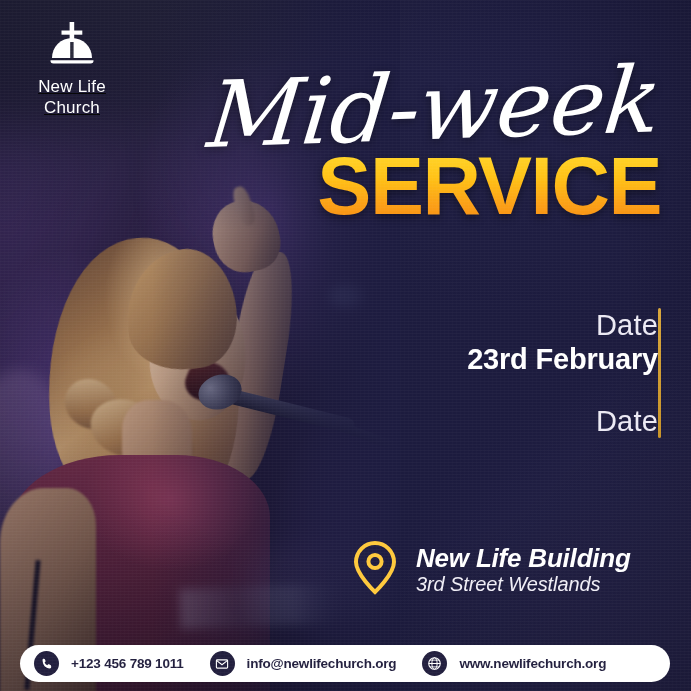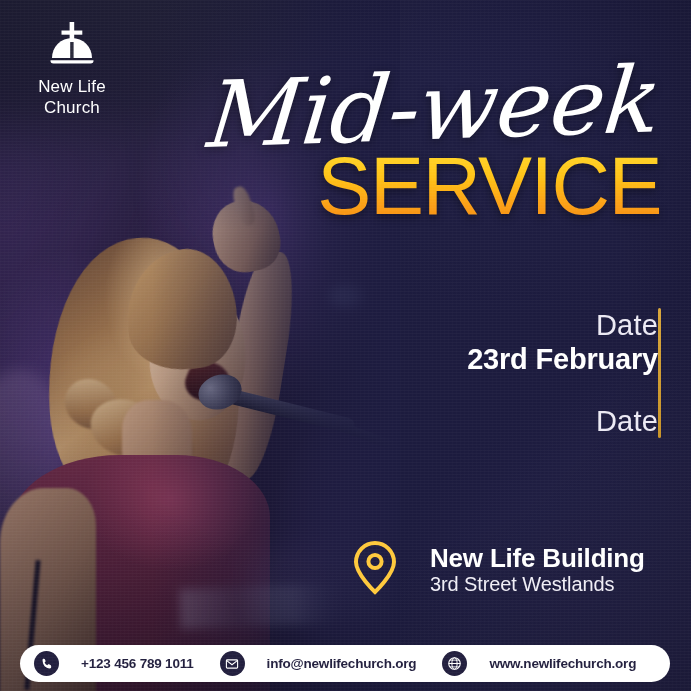--- a/index.html
+++ b/index.html
@@ -250,20 +250,21 @@
   }
 
   
   .logo {
     position: absolute;
     left: 24px;
     top: 20px;
     width: 96px;
     text-align: center;
     z-index: 6;
+    text-decoration: underline;
   }
   .logo-mark { display: block; margin: 0 auto 6px auto; }
   .logo-text {
     color: #ffffff;
     font-size: 17px;
     line-height: 1.24;
     font-weight: 400;
     letter-spacing: 0.2px;
   }
 
@@ -286,21 +287,21 @@
     letter-spacing: -1px;
     transform: skewX(-8deg) rotate(-2deg);
     transform-origin: right bottom;
     text-shadow: 0 2px 10px rgba(0,0,0,0.35);
     padding-right: 6px;
   }
   .service {
     display: block;
     margin-top: 4px;
     font-family: "Liberation Sans", sans-serif;
-    font-weight: 400;
+    font-weight: 700;
     font-size: 81px;
     line-height: 0.96;
     letter-spacing: -1.5px;
     background: linear-gradient(180deg, #ffd92e 0%, #ffc216 38%, #fba016 72%, #f68b12 100%);
     -webkit-background-clip: text;
     background-clip: text;
     color: transparent;
     -webkit-text-fill-color: transparent;
     filter: drop-shadow(0 3px 4px rgba(0,0,0,0.38));
   }
@@ -338,21 +339,22 @@
   }
 
   
   .location {
     position: absolute;
     left: 352px;
     top: 540px;
     z-index: 6;
     display: flex;
     align-items: center;
-    gap: 32px;
+    gap: 18px;
+    font-style: italic;
   }
   .loc-text { line-height: 1.16; }
   .loc-name {
     display: block;
     color: #ffffff;
     font-size: 26px;
     font-weight: 700;
     letter-spacing: -0.2px;
   }
   .loc-addr {
@@ -373,21 +375,21 @@
     background: #ffffff;
     border-radius: 19px 19px 19px 19px;
     display: flex;
     align-items: center;
     z-index: 7;
     overflow: hidden;
   }
   .fitem {
     display: flex;
     align-items: center;
-    gap: 22px;
+    gap: 12px;
     color: #221f3e;
     font-size: 13.5px;
     font-weight: 700;
     letter-spacing: -0.2px;
     white-space: nowrap;
   }
   .fitem.phone { margin-left: 14px; }
   .fitem.web   { margin-left: 26px; }
   .fitem.mail  { margin-left: 26px; }
   .fico {

